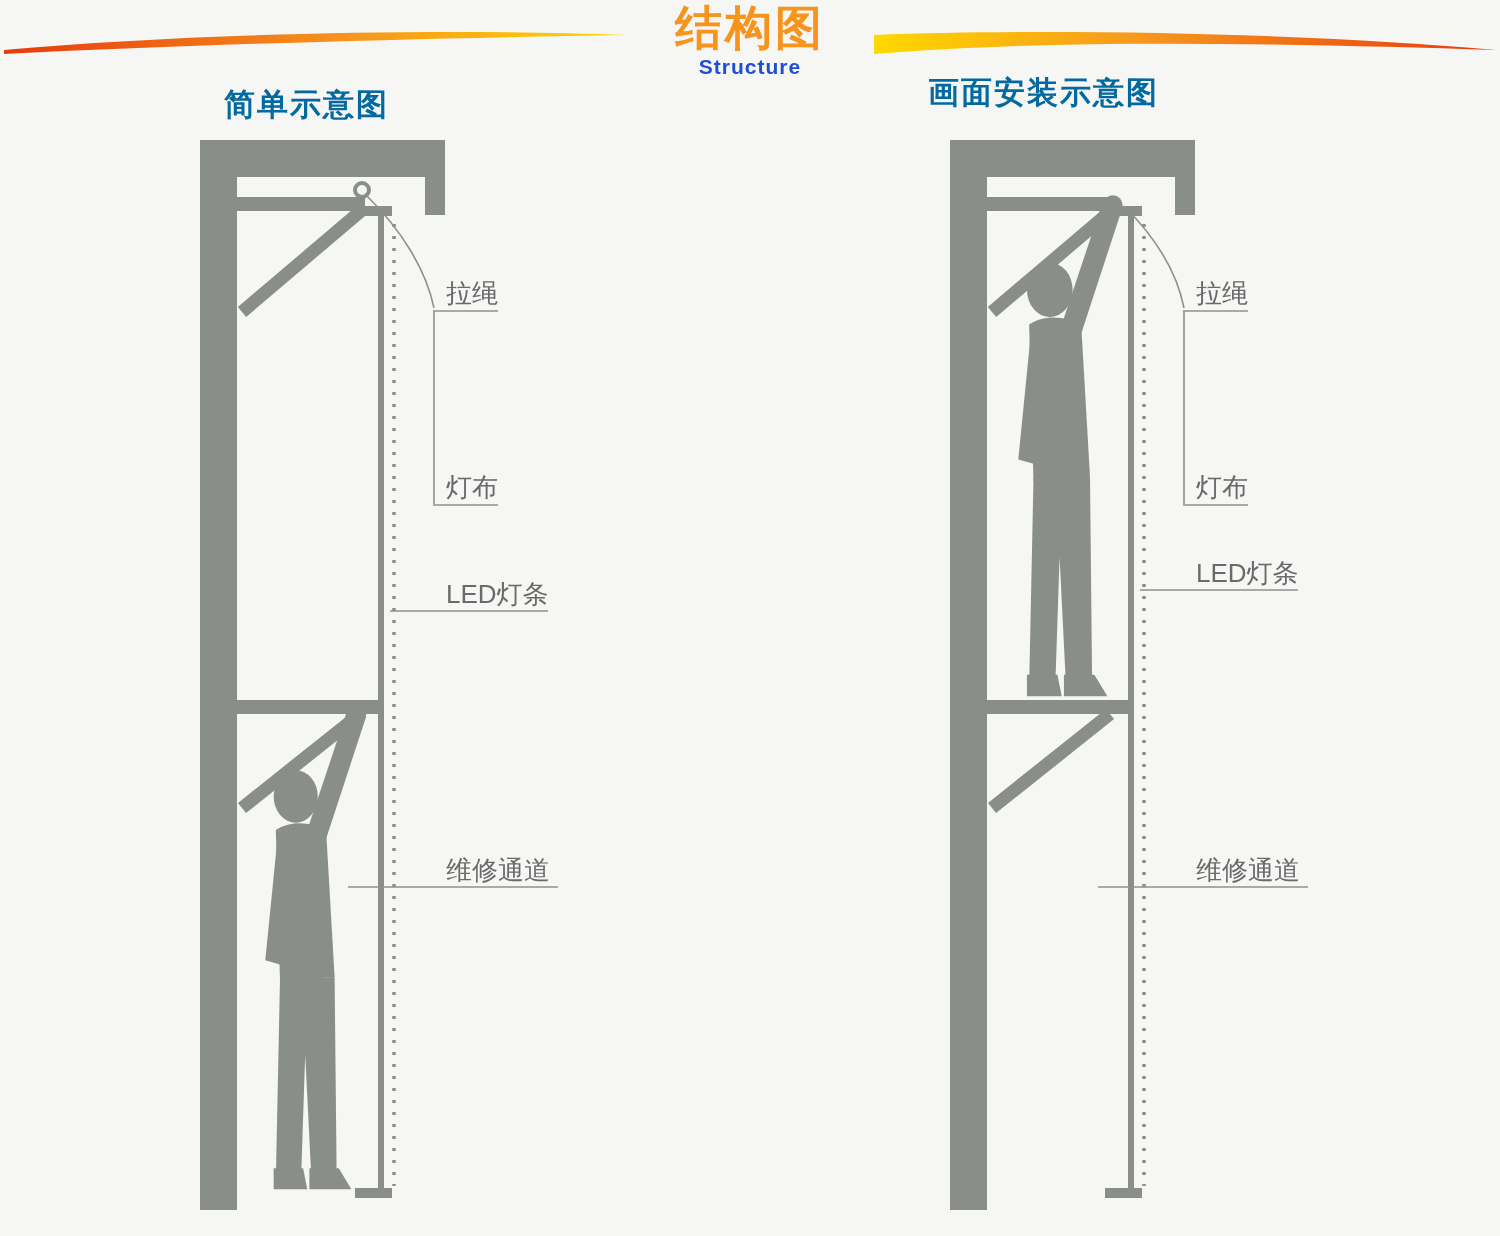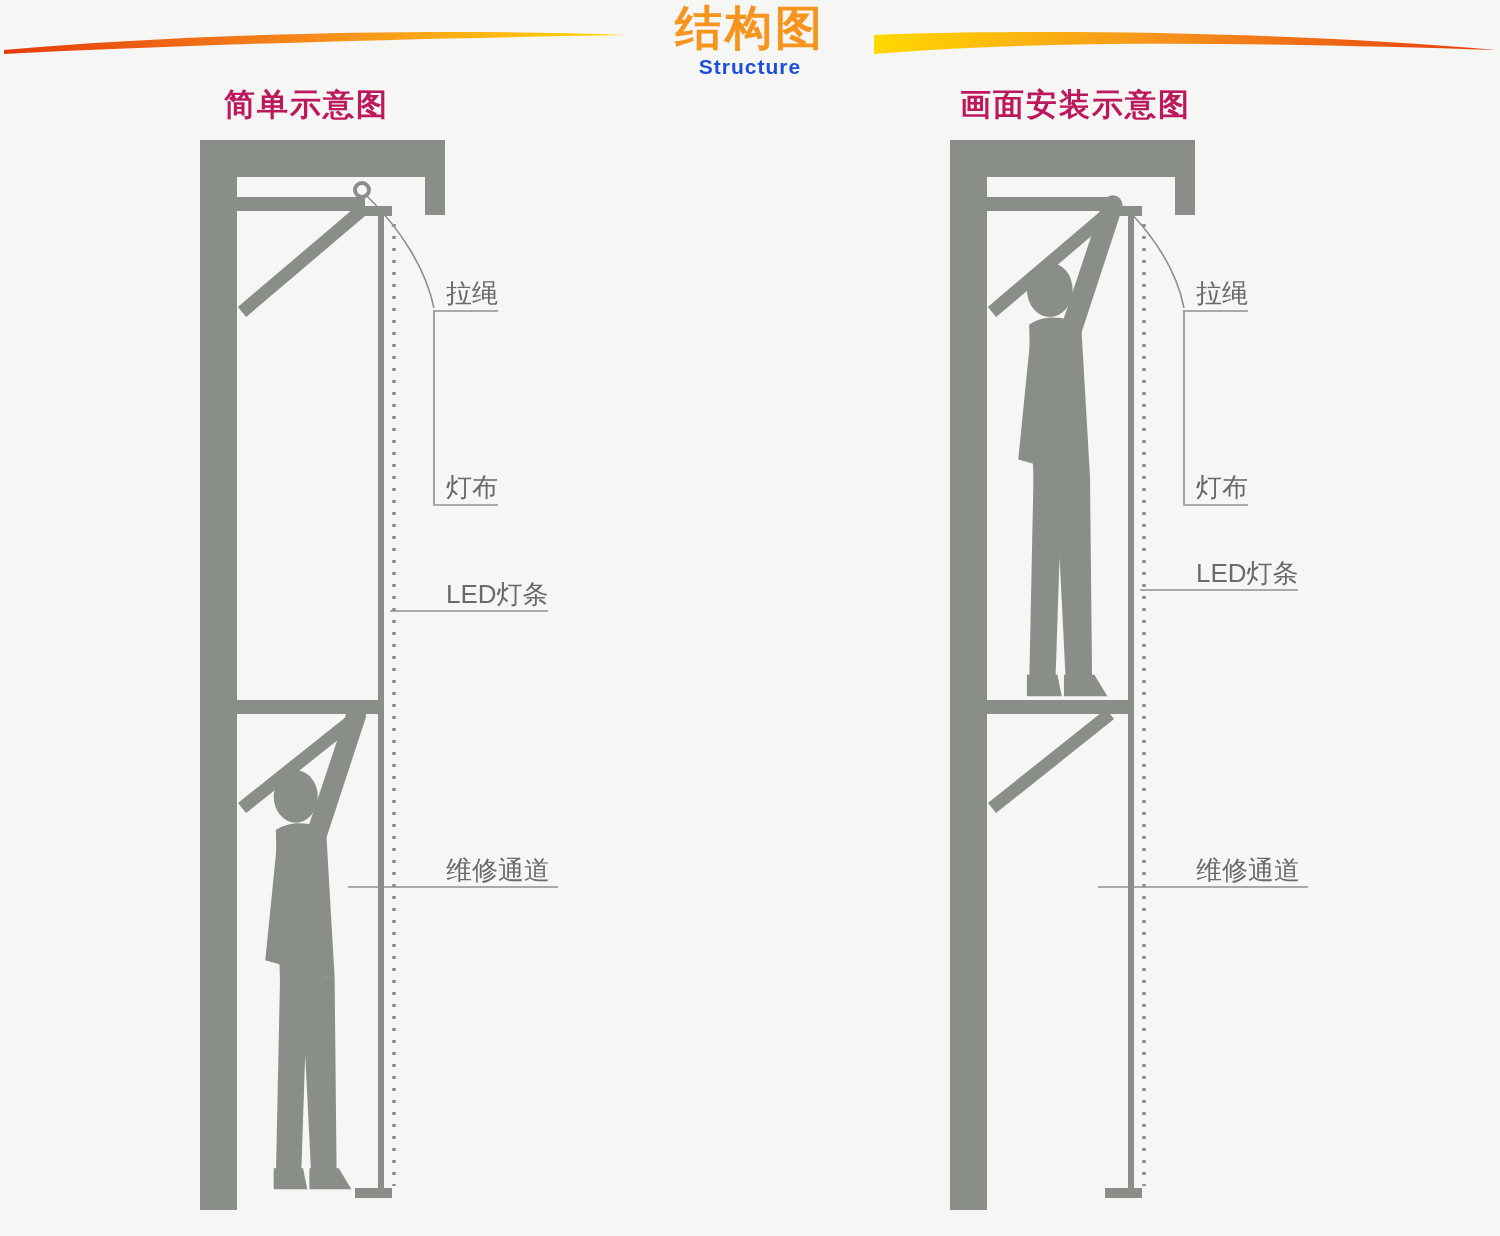--- a/index.html
+++ b/index.html
@@ -39,25 +39,25 @@
     top:26px;
     width:625px;
     height:32px;
   }
   .swoosh.left{ left:4px; }
   .swoosh.right{ right:4px; }
   .section-title{
     position:absolute;
     font-size:31px;
     font-weight:bold;
-    color:#be185d;
+    color:#0369a1;
     letter-spacing:2px;
   }
   .section-title.left{ left:224px; top:84px; }
-  .section-title.right{ left:928px; top:84px;margin-left:32px; }
+  .section-title.right{ left:928px; top:72px; }
   .diagram{
     position:absolute;
     top:130px;
     width:600px;
     height:1090px;
   }
   .diagram.left{ left:150px; }
   .diagram.right{ left:900px; }
   .st{ fill:#8a8e89; }
   .lbl{

